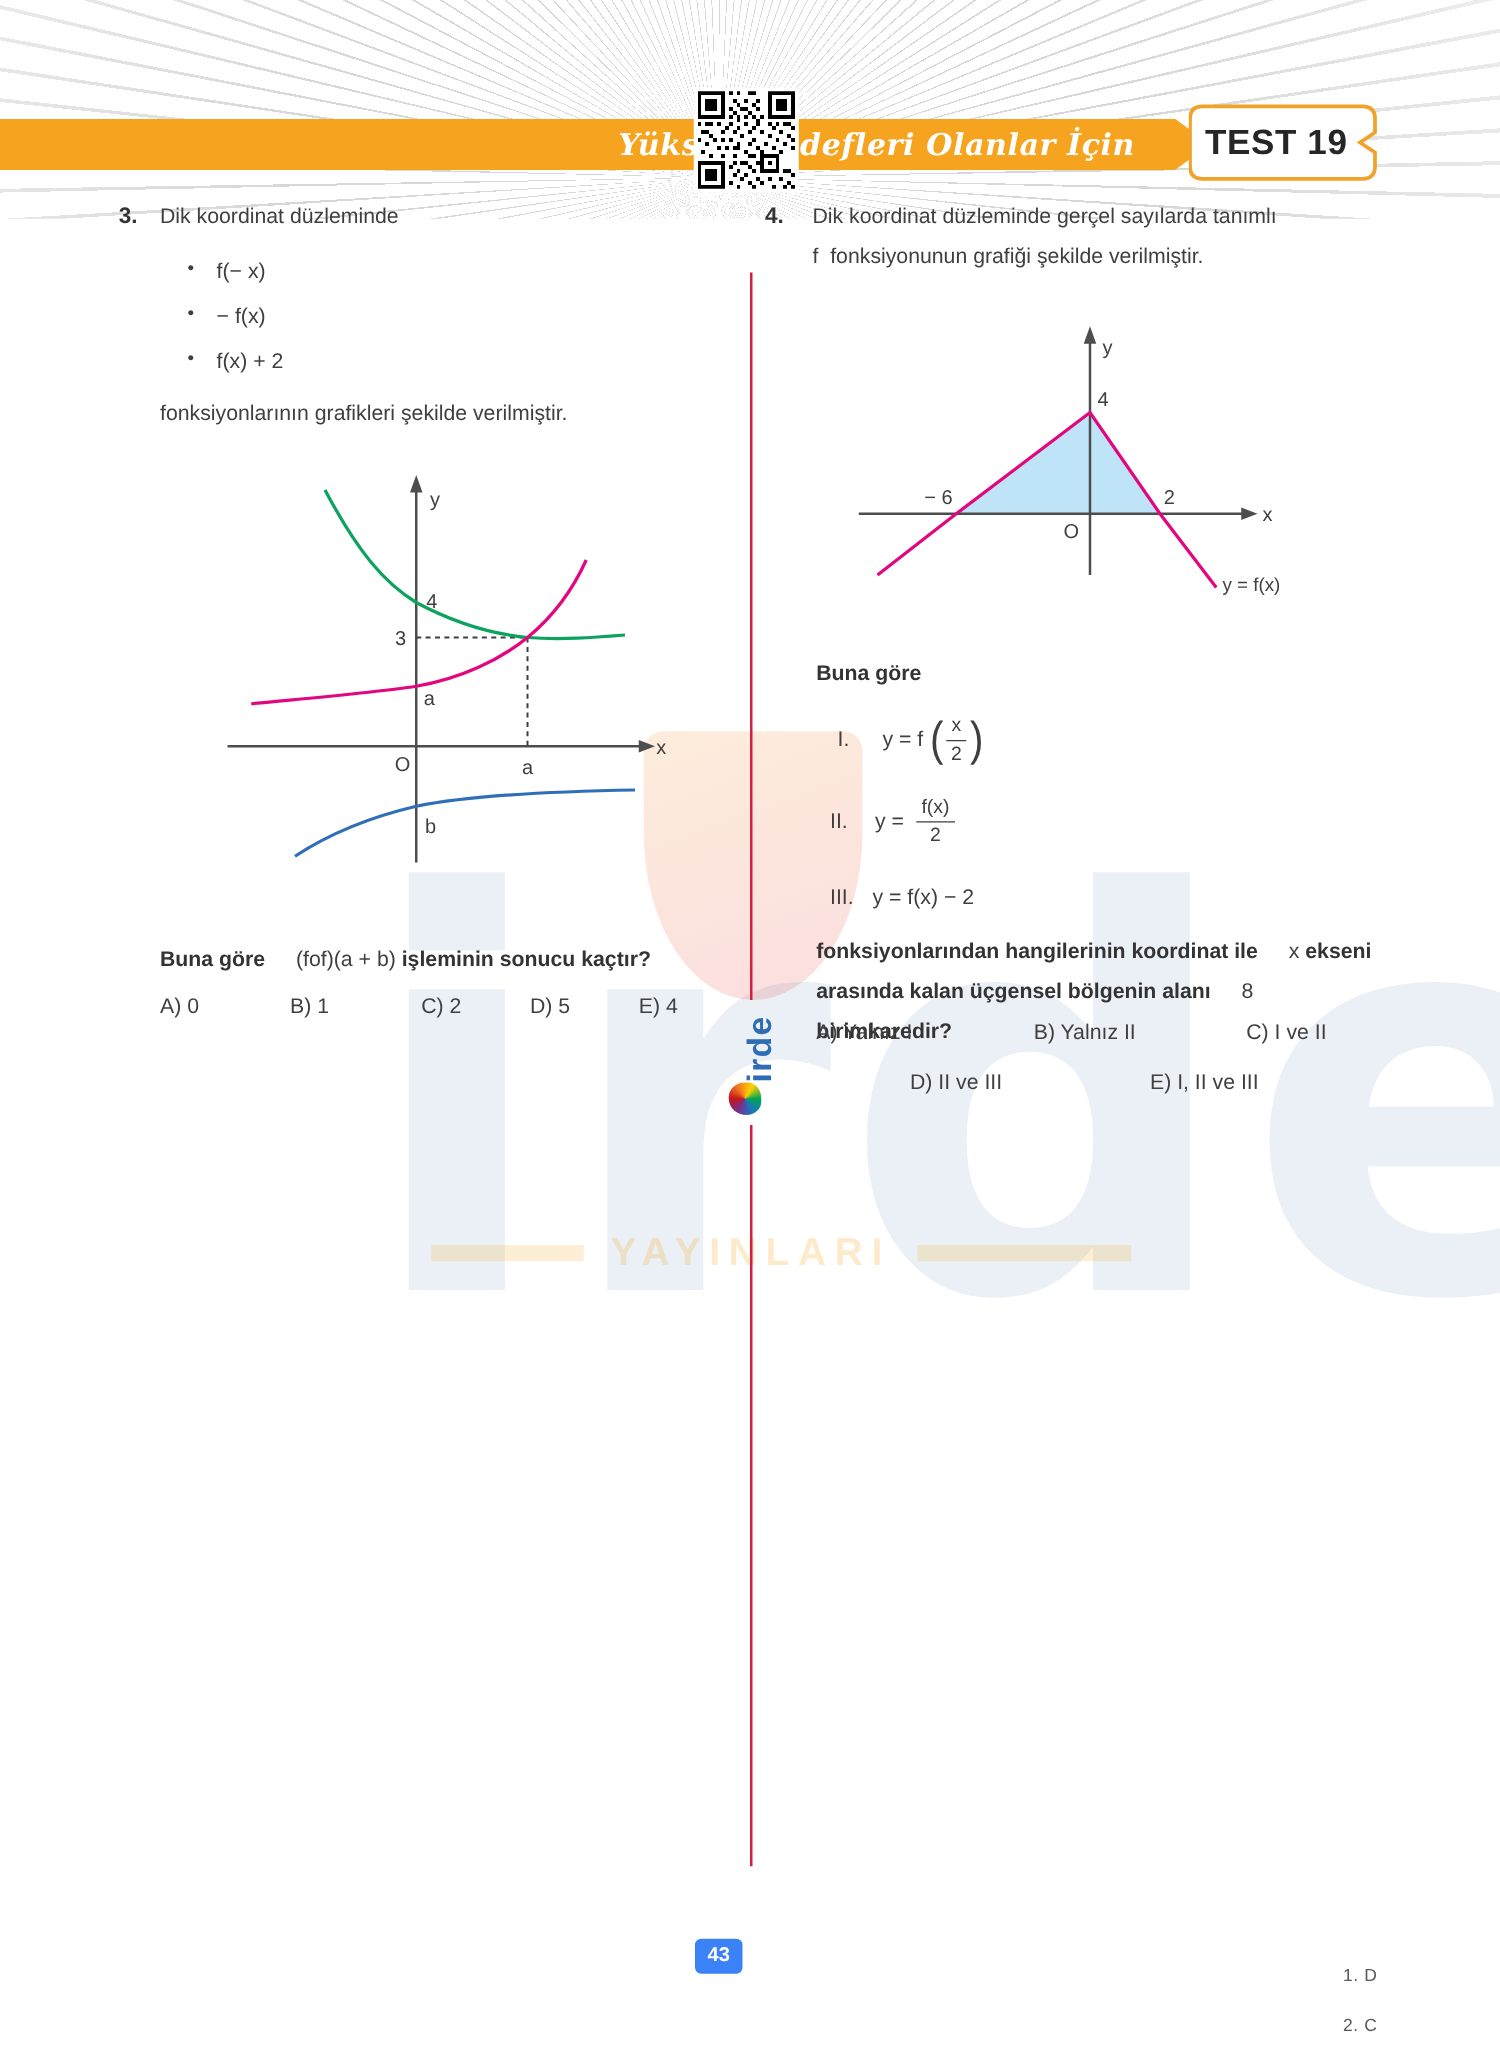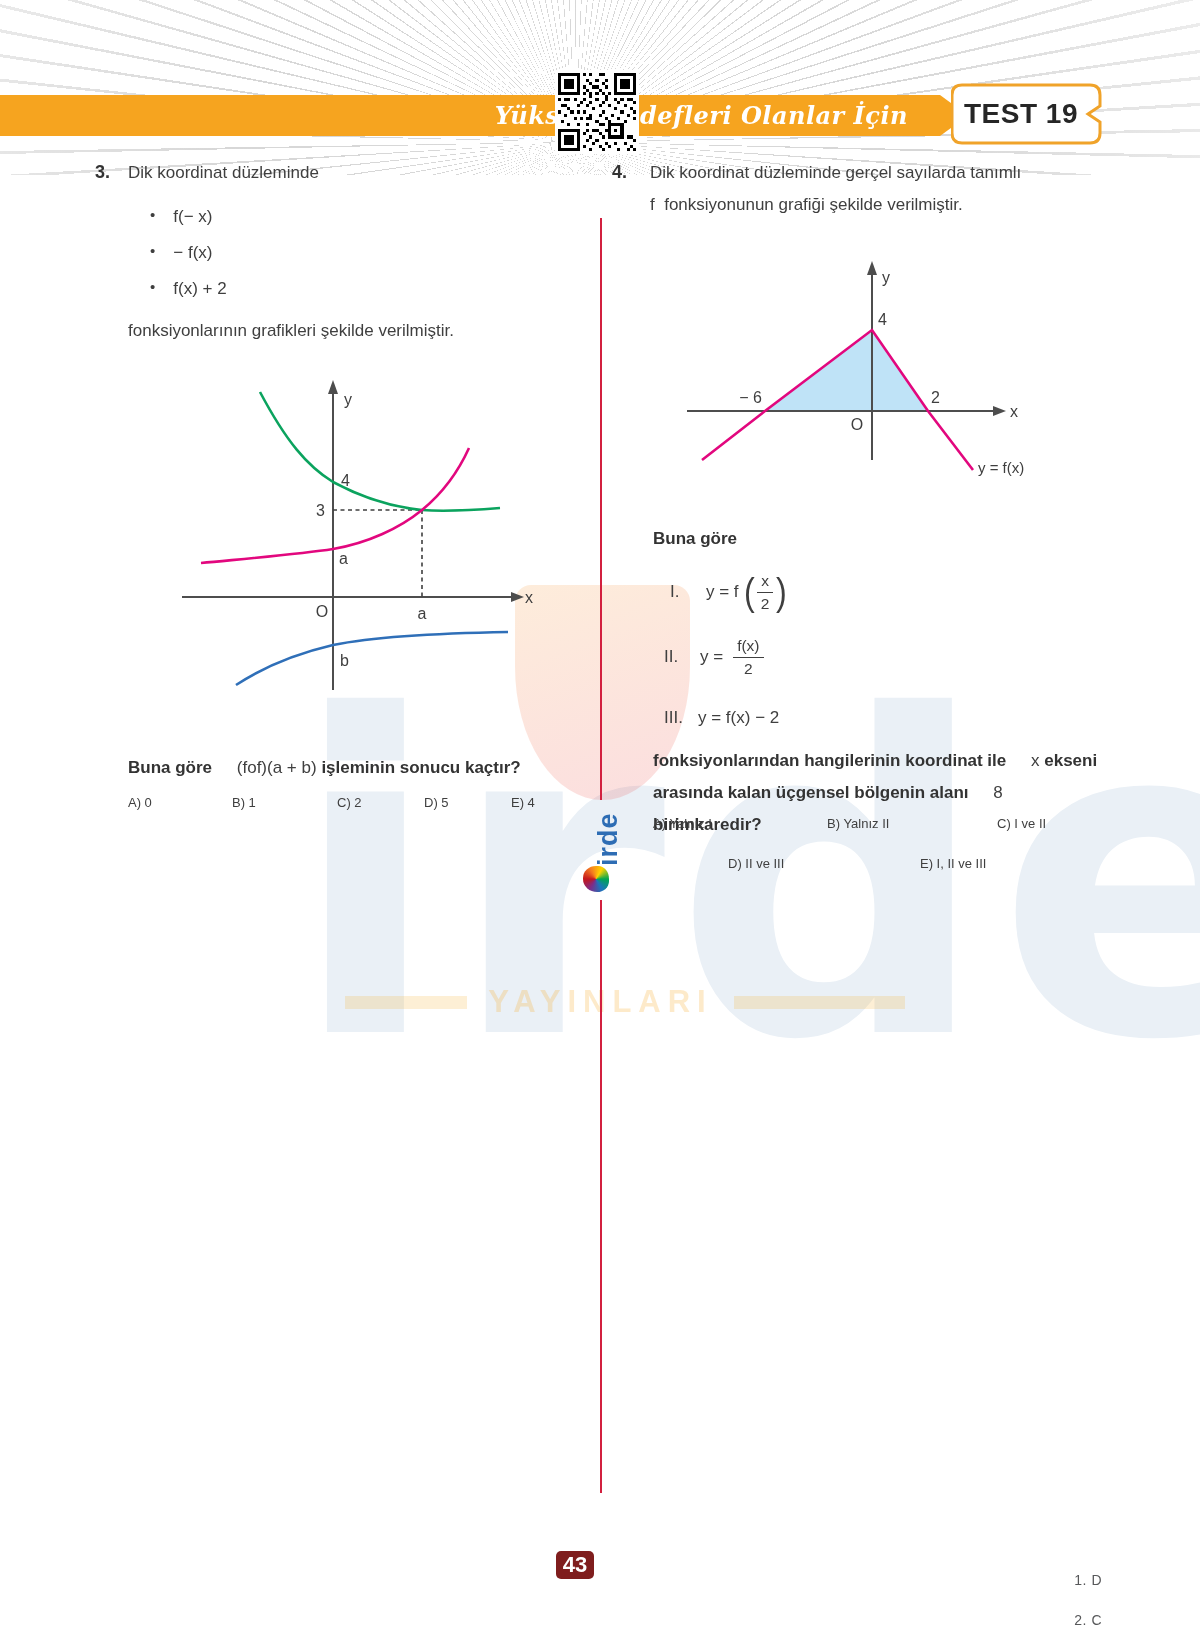--- a/index.html
+++ b/index.html
@@ -46,35 +46,35 @@
     transform:rotate(180deg);font-size:27px;font-weight:bold;color:#2E6DB4;
     letter-spacing:1px;z-index:2;display:flex;align-items:center;}
   #side-icon{left:583px;top:866px;width:26px;height:26px;z-index:2;
     background:conic-gradient(from 210deg,#7B2D8B,#C4161C,#F47920,#FFD200,#00A651,#1B75BC,#7B2D8B);
     border-radius:55% 45% 50% 60%/50% 55% 45% 55%;}
 
   
   .qnum{font-size:18px;}
   .bullet-row{display:flex;gap:18px;}
   .bullet-dot{font-size:15px;color:#3f3f3f;}
-  .opt{position:absolute;font-size:13px;color:#3f3f3f;text-align:right;}
+  .opt{position:absolute;font-size:17px;color:#3f3f3f;text-align:right;}
   .content{z-index:3;}
 
   
   .mathrow{display:flex;align-items:center;font-size:17px;color:#3f3f3f;}
   .mathrow .roman{width:36px;}
   .frac{display:inline-flex;flex-direction:column;align-items:center;line-height:1.15;
         font-size:15.5px;margin:0 2px;vertical-align:middle;}
   .frac .num{border-bottom:1.6px solid #3f3f3f;padding:0 4px 2px;}
   .frac .den{padding-top:2px;}
   .paren{font-size:38px;font-weight:300;line-height:0;color:#3f3f3f;transform:scaleX(.85);}
 
   
-  #page-badge{left:556px;top:1551px;width:38px;height:28px;background:#7f1d1d;border-radius:5px;
-    display:flex;align-items:center;justify-content:center;color:#fff;font-weight:bold;font-size:22px;z-index:3;}
+  #page-badge{left:556px;top:1551px;width:38px;height:28px;background:#3b82f6;border-radius:5px;
+    display:flex;align-items:center;justify-content:center;color:#fff;font-weight:bold;font-size:16px;z-index:3;}
   #answer-key{right:98px;top:1572px;display:flex;gap:24px;font-size:14px;color:#57585A;z-index:3;letter-spacing:.5px;flex-direction:column;}
 
   svg text{font-family:"Liberation Sans",sans-serif;fill:#3f3f3f;}
 </style>
 </head>
 <body>
 
 <div id="page">
 
   <div id="rays" class="abs"></div>

